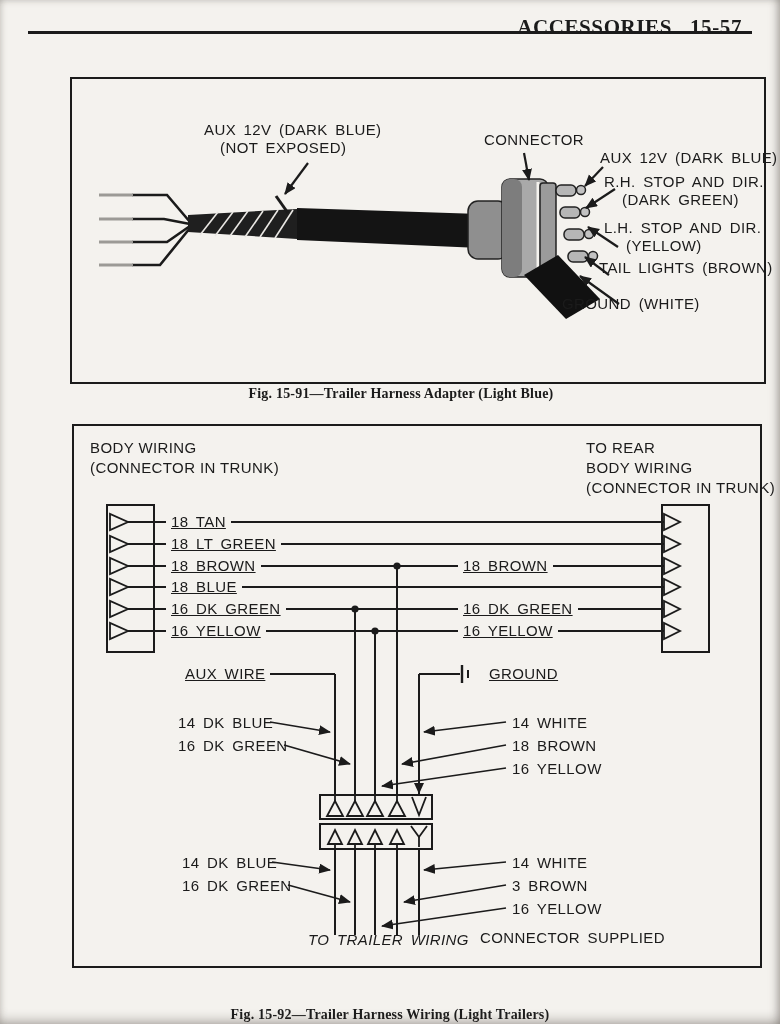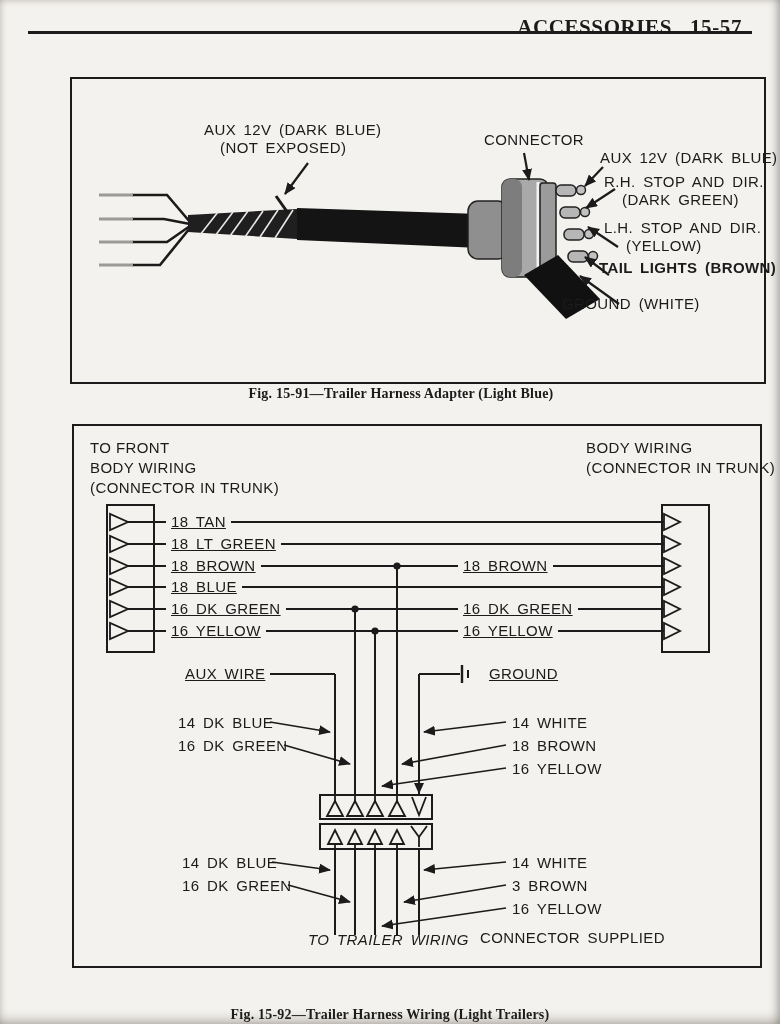--- a/index.html
+++ b/index.html
@@ -122,21 +122,21 @@
     </g>
   </svg>
   <span class="lbl" style="left:132px;top:42px;">AUX 12V (DARK BLUE)</span>
   <span class="lbl" style="left:148px;top:60px;">(NOT EXPOSED)</span>
   <span class="lbl" style="left:412px;top:52px;">CONNECTOR</span>
   <span class="lbl" style="left:528px;top:70px;">AUX 12V (DARK BLUE)</span>
   <span class="lbl" style="left:532px;top:94px;">R.H. STOP AND DIR.</span>
   <span class="lbl" style="left:550px;top:112px;">(DARK GREEN)</span>
   <span class="lbl" style="left:532px;top:140px;">L.H. STOP AND DIR.</span>
   <span class="lbl" style="left:554px;top:158px;">(YELLOW)</span>
-  <span class="lbl" style="left:527px;top:180px;font-weight:bold;">TAIL LIGHTS (BROWN)</span>
+  <span class="lbl" style="left:527px;top:180px;">TAIL LIGHTS (BROWN)</span>
   <span class="lbl" style="left:490px;top:216px;">GROUND (WHITE)</span>
 </div>
 <div class="caption" id="caption1">Fig. 15-91—Trailer Harness Adapter (Light Blue)</div>
 
 <div class="figframe" id="fig2-frame">
   <svg class="canvas" width="682" height="536" viewBox="0 0 682 536">
     <defs>
       <marker id="ah2" markerUnits="userSpaceOnUse" markerWidth="14" markerHeight="12" refX="11" refY="5" orient="auto">
         <polygon points="0,0 12,5 0,10" fill="#1b1b1b"></polygon>
       </marker>
@@ -237,25 +237,25 @@
     <g stroke="#1b1b1b" stroke-width="1.7" fill="none">
       <line x1="198" y1="436" x2="256" y2="444" marker-end="url(#ah2)"></line>
       <line x1="214" y1="459" x2="276" y2="476" marker-end="url(#ah2)"></line>
       <line x1="432" y1="436" x2="350" y2="444" marker-end="url(#ah2)"></line>
       <line x1="432" y1="459" x2="330" y2="476" marker-end="url(#ah2)"></line>
       <line x1="432" y1="482" x2="308" y2="500" marker-end="url(#ah2)"></line>
     </g>
   </svg>
 
   <div class="hdr3" style="left:16px;top:12px;">
-    <div>TO FRONT</div>
     <div>BODY WIRING</div>
     <div>(CONNECTOR IN TRUNK)</div>
   </div>
   <div class="hdr3" style="left:512px;top:12px;">
+    <div>TO REAR</div>
     <div>BODY WIRING</div>
     <div>(CONNECTOR IN TRUNK)</div>
   </div>
 
   <span class="lbl bg" style="left:92px;top:87px;">18 TAN</span>
   <span class="lbl bg" style="left:92px;top:109px;">18 LT GREEN</span>
   <span class="lbl bg" style="left:92px;top:131px;">18 BROWN</span>
   <span class="lbl bg" style="left:92px;top:152px;">18 BLUE</span>
   <span class="lbl bg" style="left:92px;top:174px;">16 DK GREEN</span>
   <span class="lbl bg" style="left:92px;top:196px;">16 YELLOW</span>

